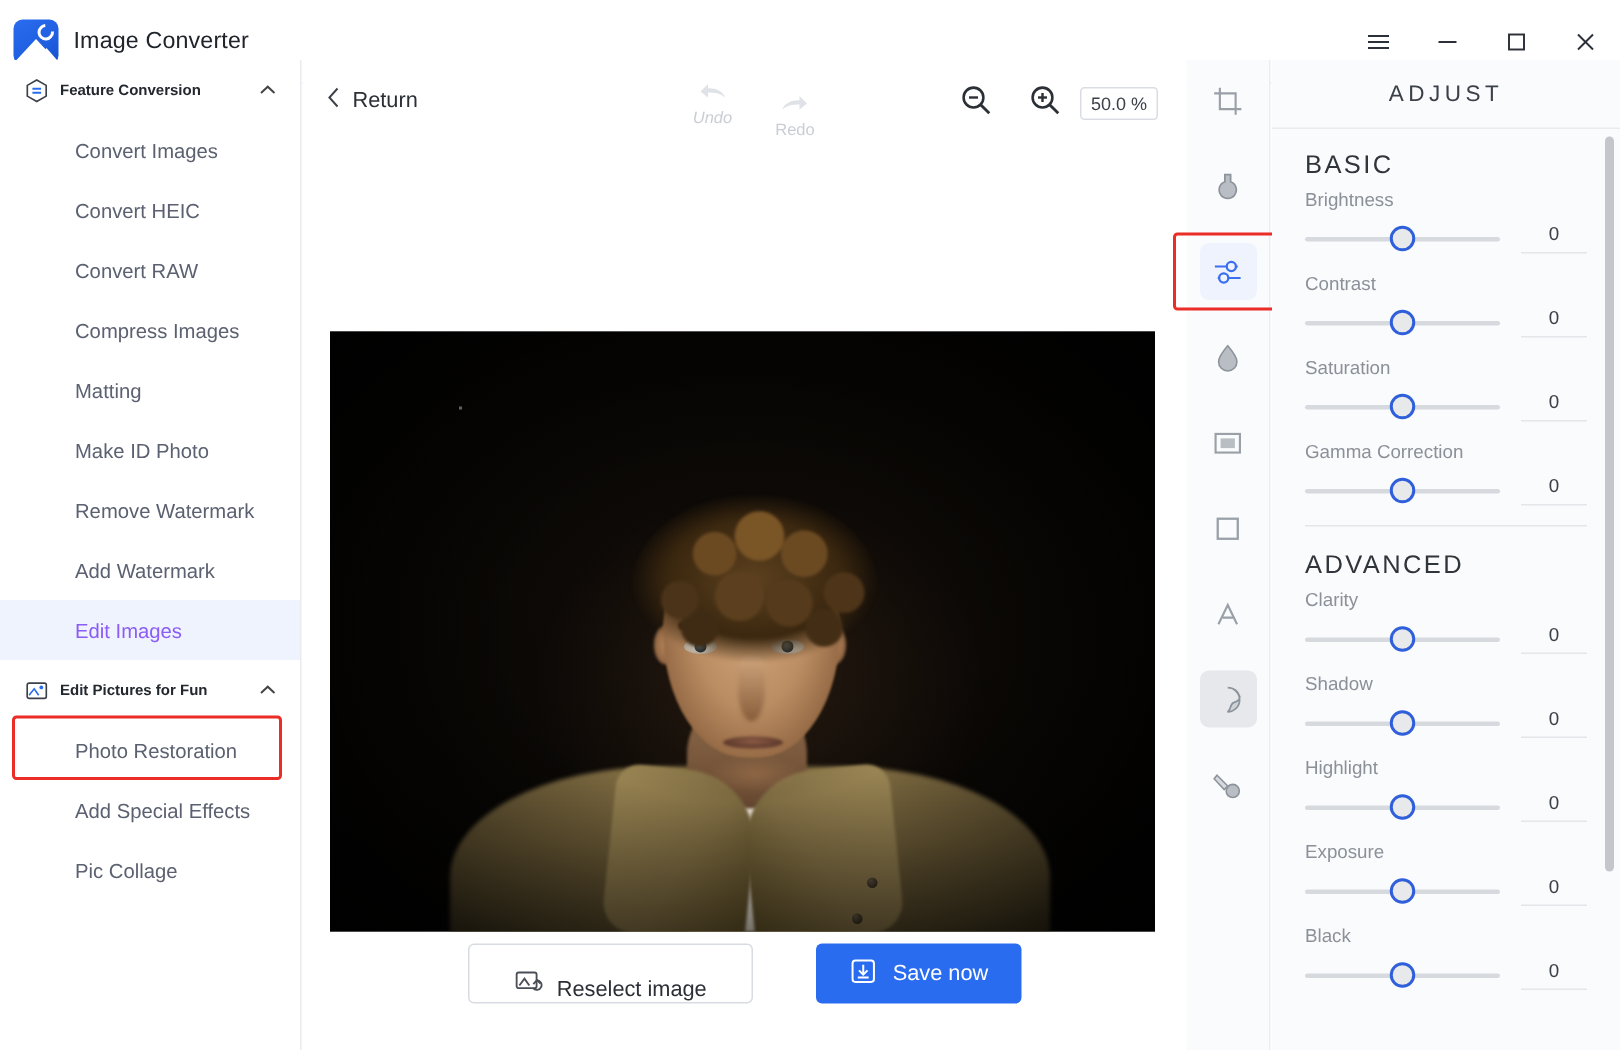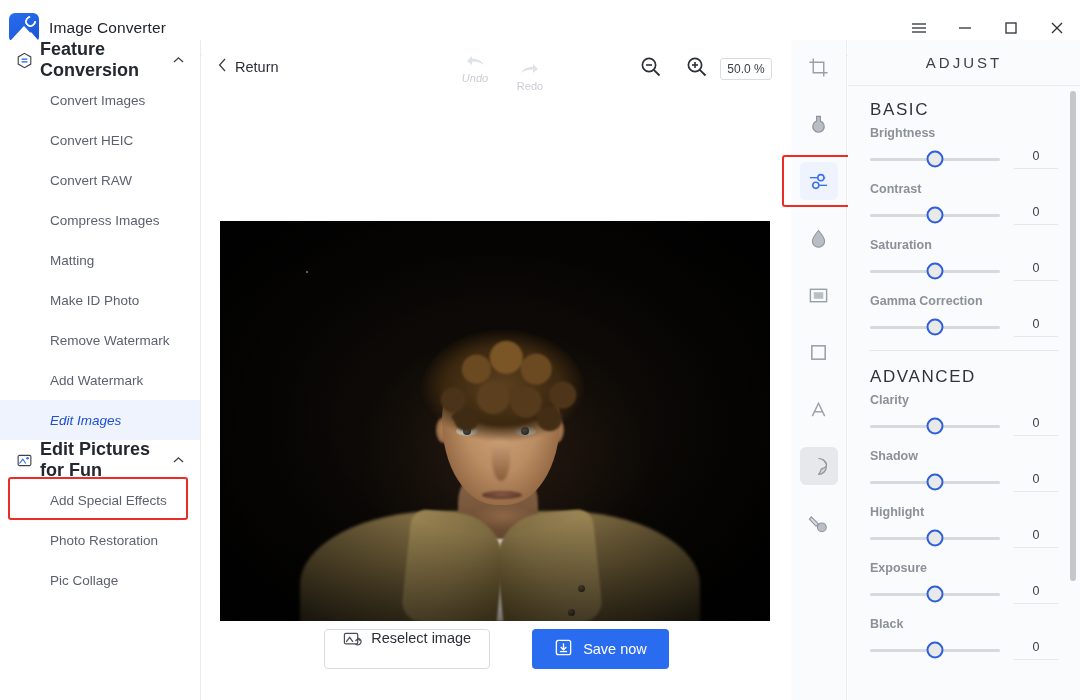--- a/index.html
+++ b/index.html
@@ -57,30 +57,30 @@
   }
   .win-btn svg { display: block; }
 
   
   .sidebar {
     position: absolute; top: 40px; left: 0; width: 201px; height: 660px;
     background: #ffffff; border-right: 1px solid #e9ebef;
   }
   .grp-head {
     display: flex; align-items: center; height: 40px; padding-left: 16px;
-    font-size: 18px; color: #23272e; font-weight: bold;
+    font-size: 10px; color: #23272e; font-weight: bold;
   }
   .grp-icon { width: 17px; height: 17px; margin-right: 7px; flex: none; }
   .grp-caret { margin-left: auto; margin-right: 16px; color: #444; display:flex; }
   .nav-item {
     display: flex; align-items: center; height: 40px; padding-left: 50px;
     font-size: 13.5px; color: #5b6170; cursor: default;
   }
   .nav-item.selected {
-    color: #1d4ed8; background: #eef3fe; font-style: italic;
+    color: #8b5cf6; background: #eef3fe;
   }
   .sel-box {
     position: absolute; left: 8px; top: 437px; width: 180px; height: 43px;
     border: 2px solid #ec2c26; border-radius: 3px; pointer-events: none;
   }
 
   
   .editor {
     position: absolute; top: 40px; left: 202px; width: 589px; height: 660px;
     background: #fff;
@@ -220,22 +220,22 @@
   }
   .photo .vign {
     position:absolute; inset:0;
     background: radial-gradient(ellipse 68% 72% at 50% 50%, rgba(0,0,0,0) 40%, rgba(0,0,0,.55) 78%, rgba(0,0,0,.95) 100%);
   }
 
   .bottom-bar {
     position: relative; height: 102px; display: flex; align-items: center; justify-content: center; gap: 42px;
   }
   .btn-reselect {
-    display: flex; align-items: flex-start; gap: 9px;
-    height: 40px; padding: 0 18px;
+    display: flex; align-items: flex-end; gap: 9px;
+    height: 40px; padding: 0 30px;
     background: #fff; border: 1px solid #d8dce2; border-radius: 4px;
     font-size: 14.5px; color: #2b2f36; cursor: default;
   }
   .btn-save {
     display: flex; align-items: center; gap: 10px;
     height: 40px; padding: 0 22px;
     background: #2a6cf0; border: none; border-radius: 4px;
     font-size: 14.5px; color: #fff; cursor: default;
   }
 
@@ -268,21 +268,21 @@
     border-bottom: 1px solid #e9ebef; background: #fafbfc;
   }
   .panel-body {
     position: relative; height: 614px; overflow: hidden; padding: 14px 22px 0 22px;
   }
   .sec-title {
     font-size: 17px; letter-spacing: 1.6px; color: #30343b; margin-bottom: 6px;
   }
   .sec-title.adv { margin-top: 16px; }
   .ctl { margin-bottom: 13px; }
-  .ctl-label { font-size: 12.5px; color: #8b9099; margin-bottom: 9px; font-weight: bold; }
+  .ctl-label { font-size: 12.5px; color: #8b9099; margin-bottom: 9px; }
   .ctl-row { display: flex; align-items: center; }
   .track {
     position: relative; width: 130px; height: 3px; background: #d6d9de; border-radius: 2px;
   }
   .thumb {
     position: absolute; top: 50%; left: 50%; width: 17px; height: 17px;
     transform: translate(-50%,-50%); border-radius: 50%;
     background: #e8e9eb; border: 2px solid #2f5fdb; cursor: default;
   }
   .val-box {
@@ -397,24 +397,24 @@
           </svg>
       </span>
       <span>Edit Pictures for Fun</span>
       <span class="grp-caret">
         <svg width="11" height="8" viewBox="0 0 11 8">
             <polyline points="1,6 5.5,1.8 10,6" fill="none" stroke="#444" stroke-width="1.3"></polyline>
           </svg>
       </span>
     </div>
     <div class="nav-item">
+        <span>Photo Restoration</span>
+      </div>
+    <div class="nav-item">
         <span>Add Special Effects</span>
-      </div>
-    <div class="nav-item">
-        <span>Photo Restoration</span>
       </div>
     <div class="nav-item">
         <span>Pic Collage</span>
       </div>
 
     <div class="sel-box"></div>
   </div>
 
   <div class="editor">
 

